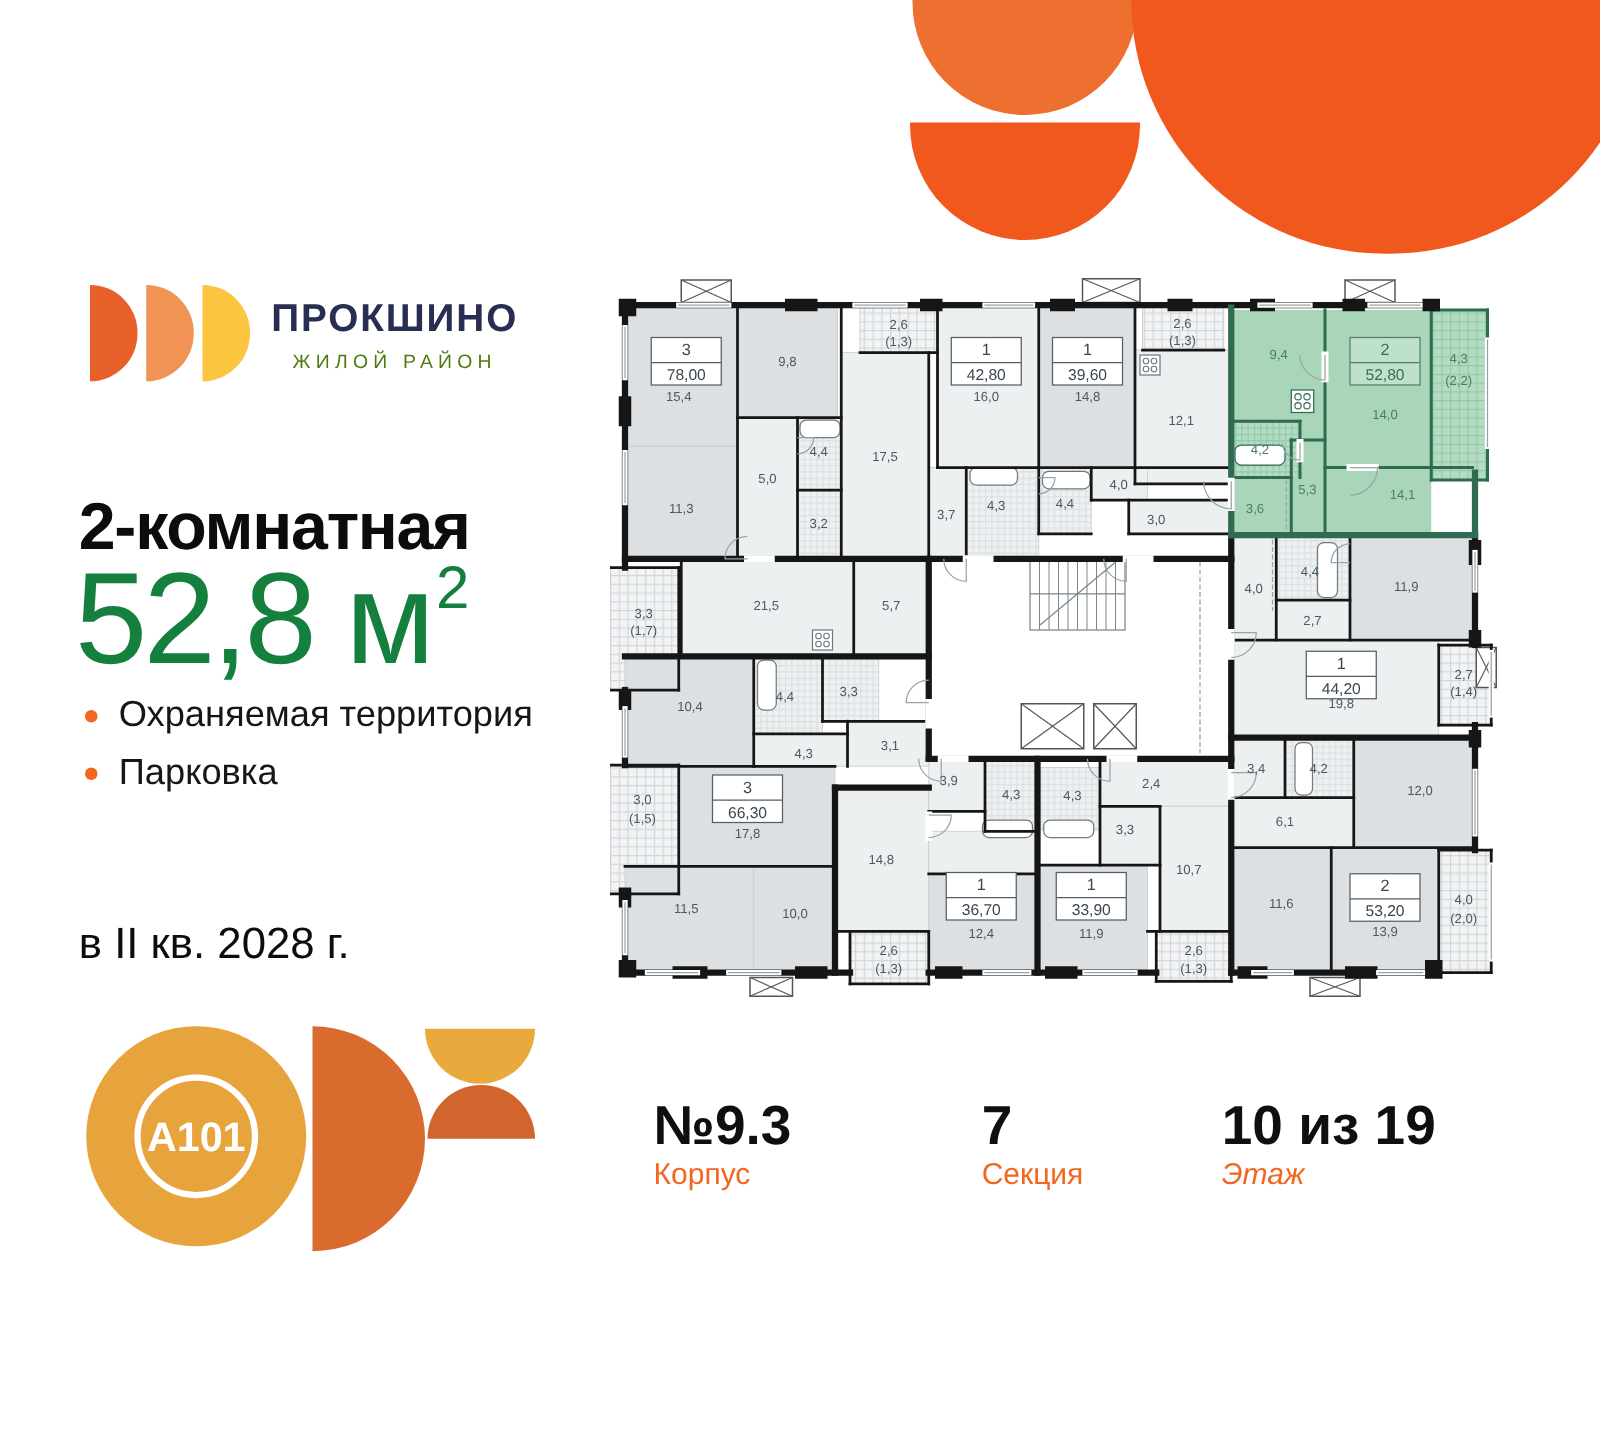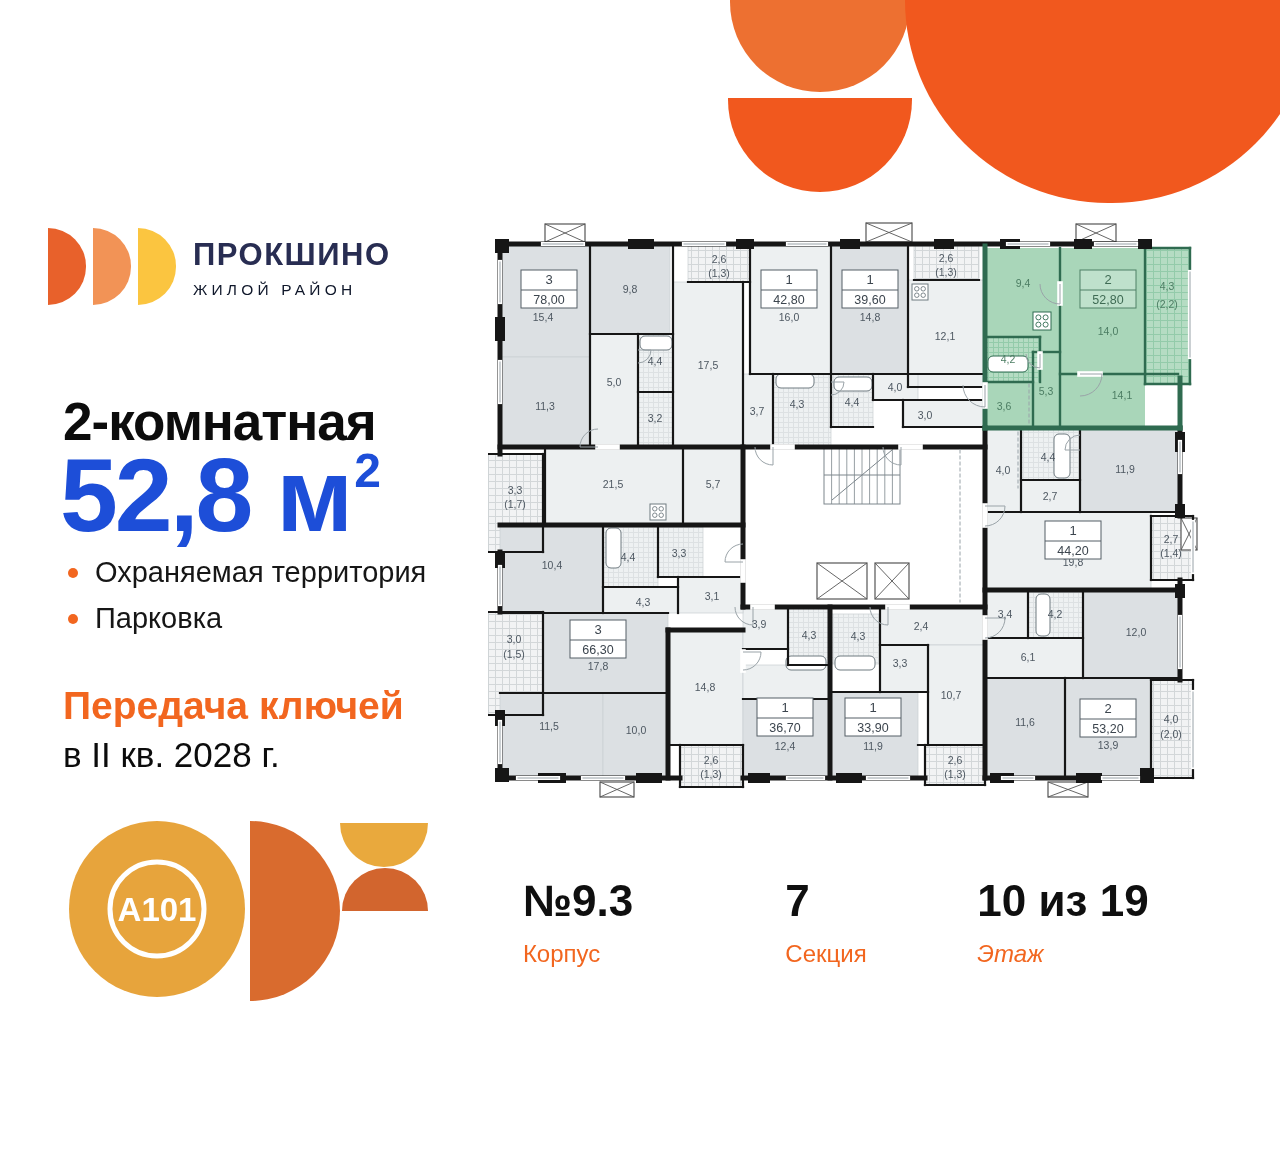--- a/index.html
+++ b/index.html
@@ -9,50 +9,50 @@
 
   
   .halfdisc-down{border-radius:0 0 999px 999px;}
 
   
   .pk-logo{display:flex;align-items:flex-start;}
   .pk-shapes{display:flex;gap:7px;}
   .pk-shape{width:38px;height:77px;border-radius:0 77px 77px 0;}
   .pk-text{margin-left:17px;padding-top:9px;}
   .pk-title{font-size:31px;font-weight:700;letter-spacing:1.5px;color:#282D52;}
-  .pk-sub{font-size:15.5px;letter-spacing:4.2px;color:#0f172a;margin-top:8px;}
+  .pk-sub{font-size:15.5px;letter-spacing:4.2px;color:#4d7c0f;margin-top:8px;}
 
   
   .headline{font-size:53px;font-weight:700;color:#0c0c0c;letter-spacing:-1px;}
-  .arealine{font-size:104px;font-weight:700;color:#1d4ed8;letter-spacing:-3px;line-height:1;}
+  .arealine{font-size:104px;font-weight:400;color:#15803d;letter-spacing:-3px;line-height:1;}
   .arealine sup{font-size:48px;letter-spacing:0;position:relative;top:-8px;margin-left:4px;}
   .features{list-style:none;margin:0;padding:0;}
   .features li{display:flex;align-items:center;margin-bottom:13px;}
   .feat-dot{width:10px;height:10px;border-radius:50%;margin-right:17px;flex:0 0 auto;}
   .feat-text{font-size:29px;color:#161616;}
   .handover1{font-size:39px;font-weight:700;}
   .handover2{font-size:35px;font-weight:400;color:#0c0c0c;}
 
   
   .meta-col{text-align:left;transform:translateX(-50%);}
   .meta-value{font-size:44px;font-weight:700;color:#0f0f0f;}
-  .meta-label{font-size:24px;margin-top:14px;}
+  .meta-label{font-size:24px;margin-top:0;}
 
   svg text{font-family:"Liberation Sans",sans-serif;}
 </style>
 </head>
 <body>
 
 <div class="stage">
 
   <div class="abs halfdisc-down" style="left: 730px; top: 0px; width: 180px; height: 92px; background: rgb(237, 112, 49);"></div>
   <div class="abs halfdisc-down" style="left: 728px; top: 98px; width: 184px; height: 94px; background: rgb(241, 88, 30);"></div>
   <div class="abs halfdisc-down" style="left: 905px; top: 0px; width: 410px; height: 203px; background: rgb(241, 88, 30);"></div>
 
-  <div class="abs pk-logo" style="left:48px;top:228px;">
+  <div class="abs pk-logo" style="left:72px;top:228px;text-align:center;">
     <div class="pk-shapes">
       <div class="pk-shape" style="background: rgb(232, 97, 43);"></div>
       <div class="pk-shape" style="background: rgb(242, 147, 86);"></div>
       <div class="pk-shape" style="background: rgb(251, 197, 64);"></div>
     </div>
     <div class="pk-text">
       <div class="pk-title">ПРОКШИНО</div>
       <div class="pk-sub">ЖИЛОЙ РАЙОН</div>
     </div>
   </div>
@@ -64,21 +64,20 @@
   <ul class="abs features" style="left:68px;top:556px;">
     <li>
       <span class="feat-dot" style="background: rgb(242, 102, 31);"></span>
       <span class="feat-text">Охраняемая территория</span>
       </li>
     <li>
       <span class="feat-dot" style="background: rgb(242, 102, 31);"></span>
       <span class="feat-text">Парковка</span>
       </li>
   </ul>
-  <div class="abs handover1" style="left: 63px; top: 684px; color: rgb(242, 102, 31);">Передача ключей</div>
   <div class="abs handover2" style="left:63px;top:735px;">в II кв. 2028 г.</div>
 
   <svg class="abs" style="left:60px;top:816px;" width="380" height="205" viewBox="0 0 380 205">
     <circle cx="97" cy="93" r="88" fill="#E7A43C"></circle>
     <path d="M190,5 A90,90 0 0 1 190,185 Z" fill="#D96B2E"></path>
     <path d="M280,7 A44,44 0 0 0 368,7 Z" fill="#E9A93D"></path>
     <path d="M282,95 A43,43 0 0 1 368,95 Z" fill="#D2652E"></path>
     <circle cx="97" cy="93" r="47" fill="none" stroke="#ffffff" stroke-width="5"></circle>
     <text x="97" y="93" text-anchor="middle" dominant-baseline="central" fill="#ffffff" font-size="33" font-weight="bold">A101</text>
   </svg>

